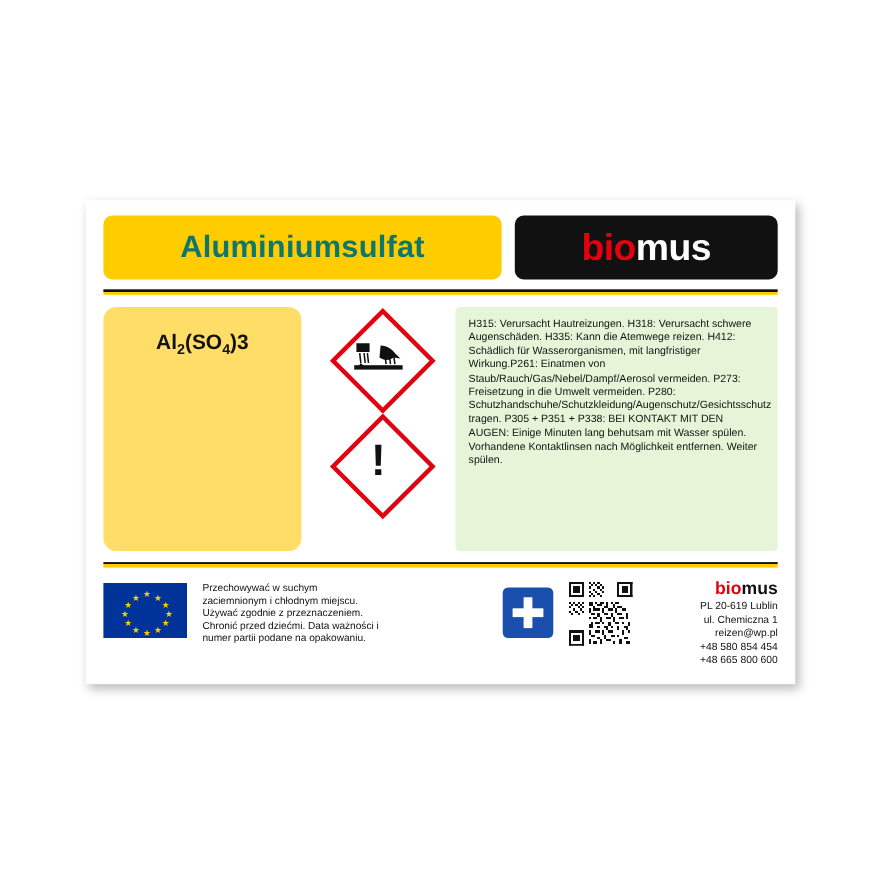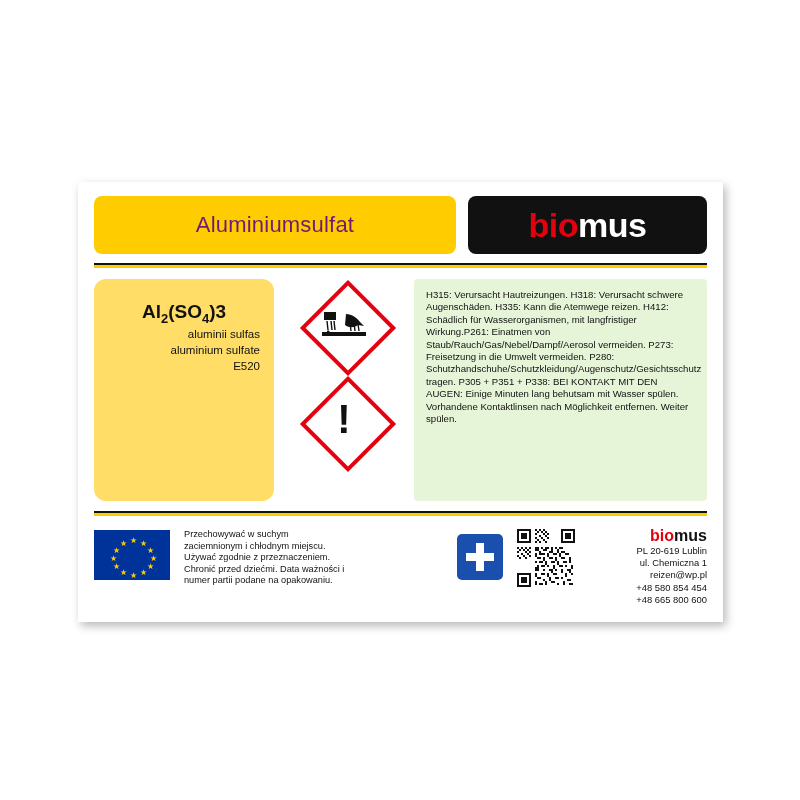--- a/index.html
+++ b/index.html
@@ -41,23 +41,23 @@
   }
   .title-box {
     flex: 0 0 362px;
     background: #FFCC00;
     border-radius: 8px;
     display: flex;
     align-items: center;
     justify-content: center;
   }
   .title-box .title-text {
-    font-size: 22px;
-    font-weight: normal;
-    color: #701a75;
+    font-size: 28px;
+    font-weight: bold;
+    color: #0f766e;
     letter-spacing: 0.2px;
   }
   .logo-box {
     flex: 1 1 auto;
     background: #111111;
     border-radius: 8px;
     display: flex;
     align-items: center;
     justify-content: center;
   }
@@ -265,25 +265,20 @@
       </div>
     </div>
 
     <div class="rule"></div>
 
     <div class="content-row">
 
       <div class="substance-box">
         <div class="formula">
           <span>Al</span><sub>2</sub><span>(SO</span><sub>4</sub><span>)3</span>
-        </div>
-        <div class="names">
-          <div>aluminii sulfas</div>
-          <div>aluminium sulfate</div>
-          <div>E520</div>
         </div>
       </div>
 
       <div class="pictogram-col">
         <div class="ghs">
           <div class="diamond"></div>
           <div class="glyph">
             <svg width="48" height="40" viewBox="0 0 48 40" aria-hidden="true">
               <rect x="2" y="28" width="44" height="4" fill="#111111"></rect>
               <path d="M4 8 h12 v8 h-12 z" fill="#111111"></path>

